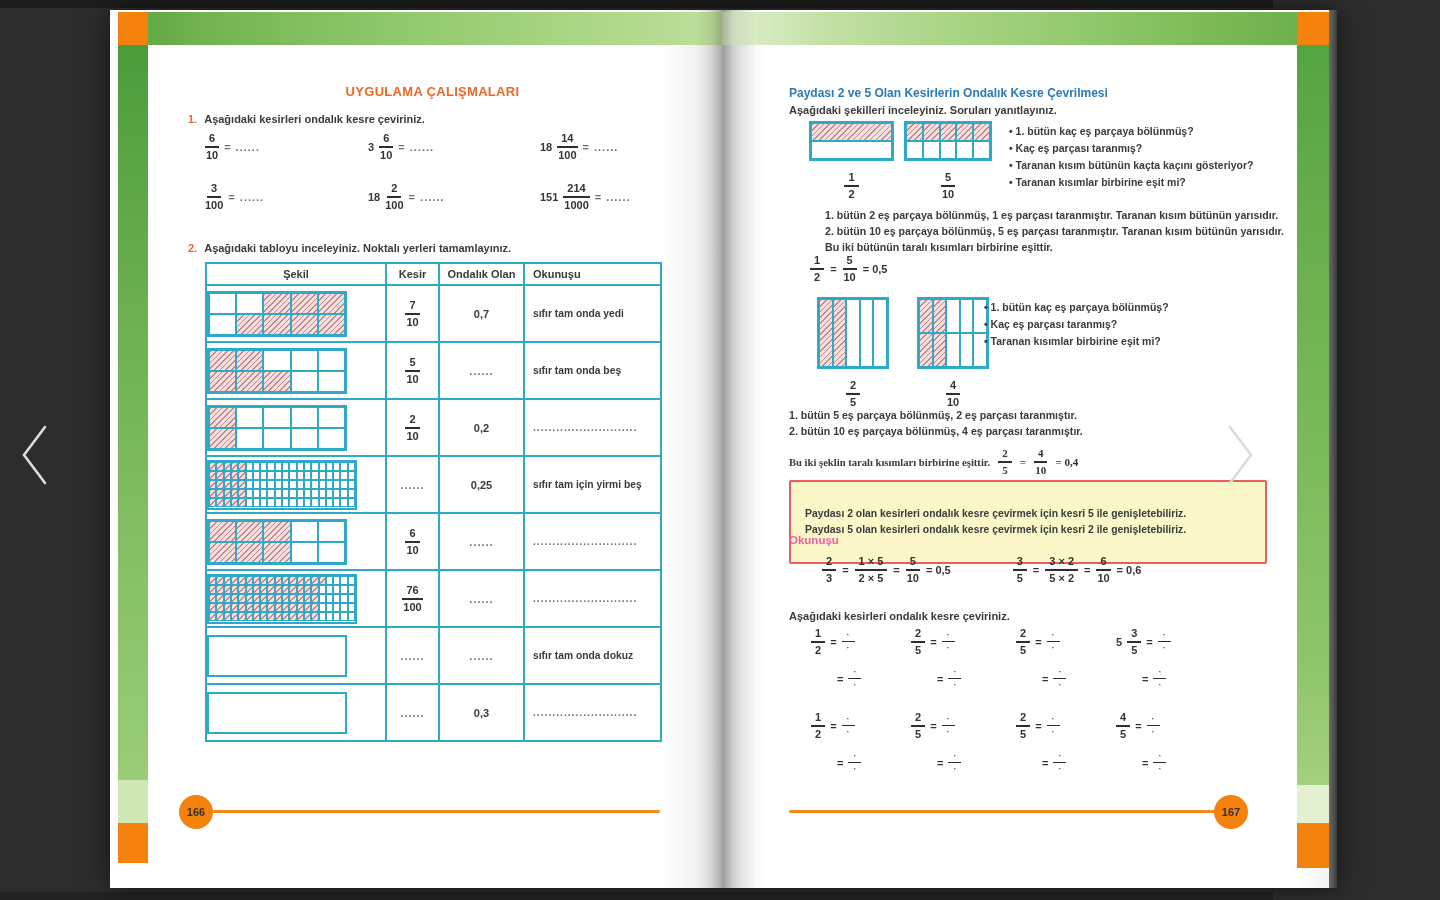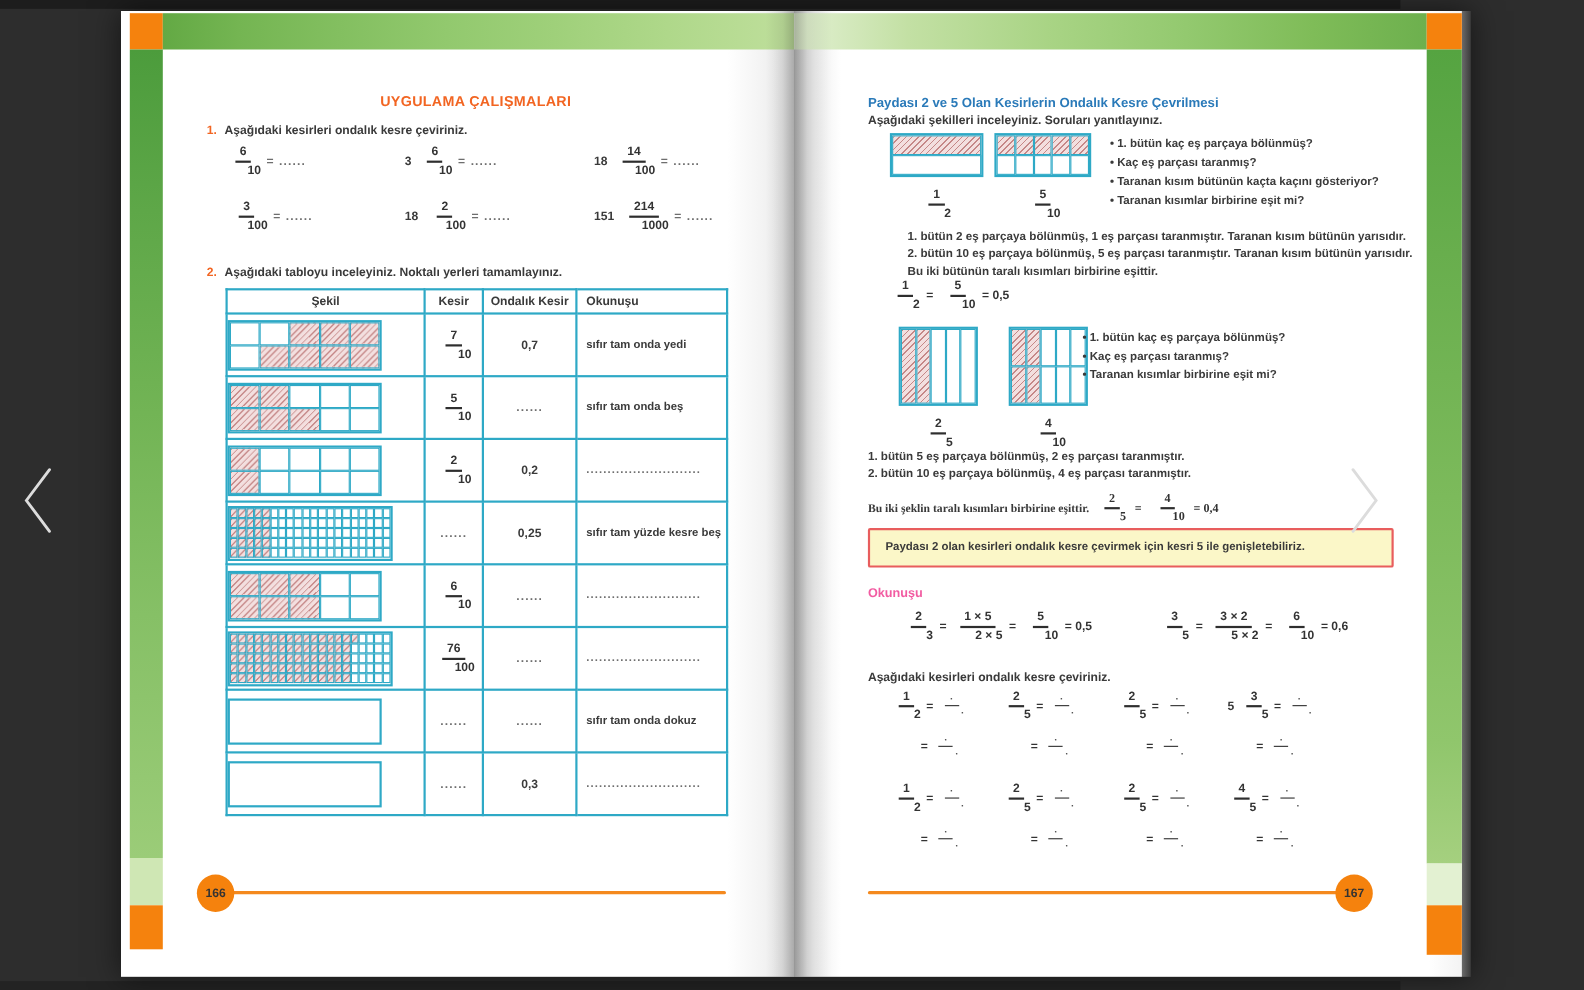--- a/index.html
+++ b/index.html
@@ -36,21 +36,21 @@
   .band-orange-left{position:absolute;left:8px;top:813px;width:30px;height:40px;background:var(--orange);}
   .band-side-right{right:0;top:35px;width:32px;height:740px;background:linear-gradient(180deg,#55a441 0%,#68ae4d 25%,#7cba5b 55%,#90c66c 85%,#a5d07f 100%);}
   .band-light-right{position:absolute;right:0;top:775px;width:32px;height:38px;background:#e3f1d2;}
   .band-orange-right{position:absolute;right:0;top:813px;width:32px;height:45px;background:var(--orange);}
   .spine-shade-l{position:absolute;right:0;top:0;bottom:0;width:26px;background:linear-gradient(90deg,rgba(0,0,0,0) 0%,rgba(0,0,0,.08) 60%,rgba(0,0,0,.22) 100%);pointer-events:none;}
   .spine-shade-r{position:absolute;left:0;top:0;bottom:0;width:34px;background:linear-gradient(90deg,rgba(0,0,0,.26) 0%,rgba(0,0,0,.08) 35%,rgba(0,0,0,0) 100%);pointer-events:none;}
 
   
   .frac{display:inline-flex;flex-direction:column;align-items:center;line-height:1;vertical-align:middle;font-weight:700;font-size:11px;color:#333;}
   .frac .n{border-bottom:2px solid #2e2e2e;padding:0 4px 2px;}
-  .frac .d{padding-top:2px;margin-left:20px;}
+  .frac .d{padding-top:2px;}
   .frac.blank{font-size:9px;color:#555;}
   .frac.blank .n{min-width:13px;text-align:center;border-bottom-width:1.5px;padding:0 2px 1px;}
   .eq-t{font-weight:700;font-size:11px;color:#333;}
   .eq-line{display:inline-flex;align-items:center;gap:6px;}
   .dots,.dots-t{color:#6e6e6e;letter-spacing:1px;}
 
   
   .shape-grid{display:grid;border:2px solid var(--teal);background:#fff;grid-auto-rows:1fr;}
   .shape-grid .cell{border:1px solid var(--teal);}
   .shape-grid .cell.shaded{background-color:#f3dfdf;background-image:repeating-linear-gradient(135deg,rgba(172,88,88,.65) 0,rgba(172,88,88,.65) 1px,transparent 1px,transparent 4px);}
@@ -93,21 +93,21 @@
   .bullets{position:absolute;list-style:none;font-size:10.5px;line-height:1.62;}
   #bullets1{top:113px;left:287px;width:300px;}
   #bullets2{top:289px;left:262px;width:312px;}
   .bullets li::before{content:"• ";}
   .rp-statements{position:absolute;left:67px;font-size:10.6px;line-height:1.5;}
   #statements1{top:198px;width:525px;margin-left:36px;}
   #statements2{top:398px;width:525px;}
   .rp-eq{position:absolute;}
   #eq1{top:245px;left:88px;}
   .rp-line3{position:absolute;top:438px;left:67px;display:flex;align-items:center;gap:8px;font-size:10.6px;font-family:Liberation Serif, serif;}
-  .rp-notebox{position:absolute;top:470px;left:67px;width:478px;background:var(--note-bg);border:2px solid var(--note-border);border-radius:2px;padding:8px 14px;font-size:10.4px;line-height:1.55;}
+  .rp-notebox{position:absolute;top:470px;left:67px;width:478px;background:var(--note-bg);border:2px solid var(--note-border);border-radius:2px;padding:24px 14px;font-size:10.4px;line-height:1.55;}
   .rp-extitle{position:absolute;top:524px;left:67px;color:var(--pink);font-size:11.5px;}
   .rp-examples{position:absolute;top:546px;left:100px;display:flex;gap:62px;}
   .rp-exprompt{position:absolute;top:600px;left:67px;font-size:11px;}
   .rp-exgrid{position:absolute;top:618px;left:89px;display:grid;grid-template-columns:100px 105px 100px auto;row-gap:8px;}
   .rx-item{height:76px;}
   .rx-line{display:flex;align-items:center;gap:5px;}
   .rx-line .whole{font-size:11px;}
   .rx-line2{margin-left:26px;margin-top:12px;}
 </style>
 </head>
@@ -196,21 +196,21 @@
         <colgroup>
             <col style="width:180px">
             <col style="width:53px">
             <col style="width:85px">
             <col style="width:137px">
           </colgroup>
         <thead>
           <tr>
             <th>Şekil</th>
             <th>Kesir</th>
-            <th>Ondalık Kesir</th>
+            <th>Ondalık Olan</th>
             <th class="h-oku">Okunuşu</th>
           </tr>
         </thead>
         <tbody id="table-body">
             <tr>
               <td class="td-shape">
                 <div class="shape-grid shape-small" style="grid-template-columns: repeat(5, 1fr);">
                   <div class="cell"></div>
                   <div class="cell"></div>
                   <div class="cell shaded"></div>
@@ -374,21 +374,21 @@
                   <div class="cell"></div>
                   <div class="cell"></div>
                   <div class="cell"></div>
                   <div class="cell"></div>
                   <div class="cell"></div>
                   <div class="cell"></div>
                 </div>
               </td>
               <td class="td-kesir"><span class="dots">......</span></td>
               <td class="td-ond">0,25</td>
-              <td class="td-oku">sıfır tam yüzde kesre beş</td>
+              <td class="td-oku">sıfır tam için yirmi beş</td>
             </tr>
             <tr>
               <td class="td-shape">
                 <div class="shape-grid shape-small" style="grid-template-columns: repeat(5, 1fr);">
                   <div class="cell shaded"></div>
                   <div class="cell shaded"></div>
                   <div class="cell shaded"></div>
                   <div class="cell"></div>
                   <div class="cell"></div>
                   <div class="cell shaded"></div>
@@ -658,20 +658,21 @@
           <span class="eq-t">=</span>
           <span class="frac">
             <span class="n">4</span>
             <span class="d">10</span>
           </span>
           <span class="eq-t">= 0,4</span>
         </div>
 
       <div class="rp-notebox" id="notebox">
           <div class="stmt">Paydası 2 olan kesirleri ondalık kesre çevirmek için kesri 5 ile genişletebiliriz.</div>
+          <div class="stmt">Paydası 5 olan kesirleri ondalık kesre çevirmek için kesri 2 ile genişletebiliriz.</div>
         </div>
 
       <div class="rp-extitle">Okunuşu</div>
       <div class="rp-examples" id="examples">
           <span class="eq-line">
             <span class="frac">
               <span class="n">2</span>
               <span class="d">3</span>
             </span>
             <span class="eq-t">=</span>

